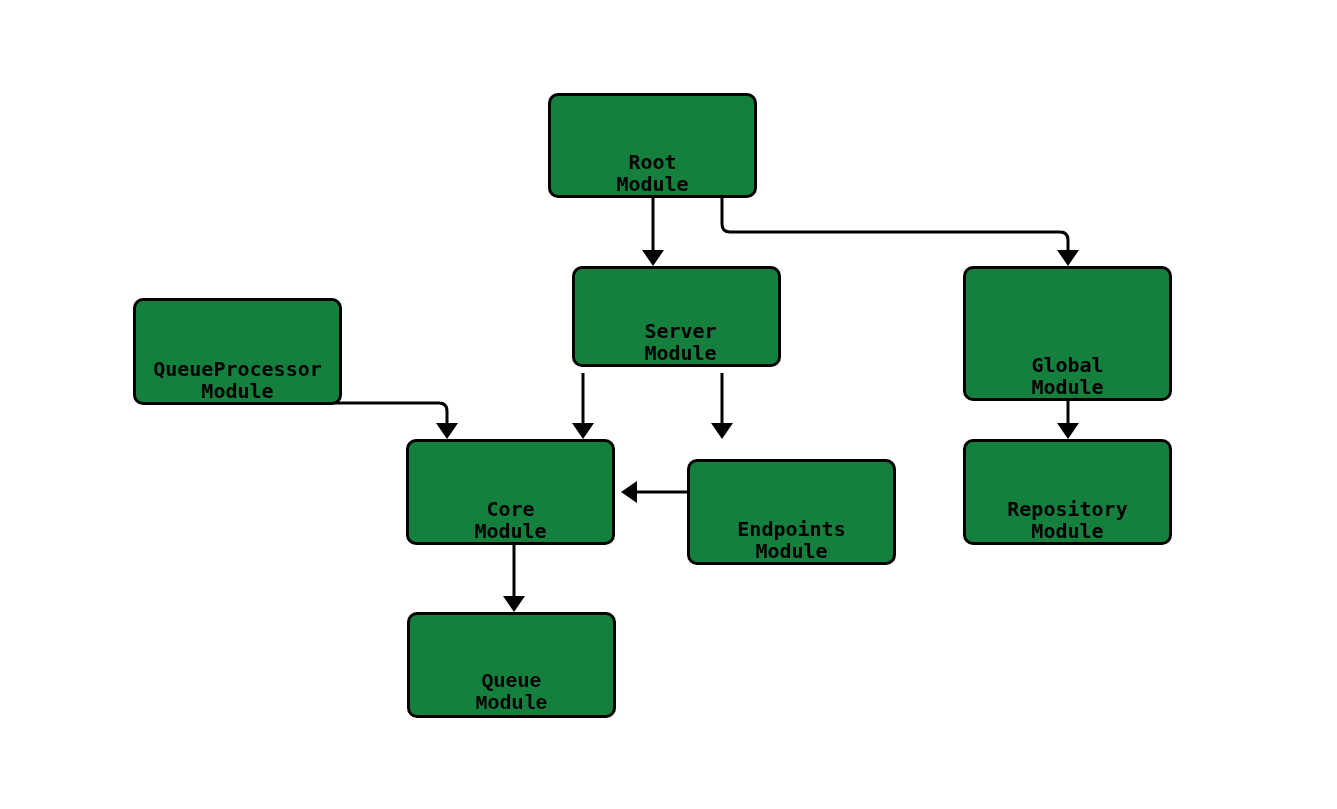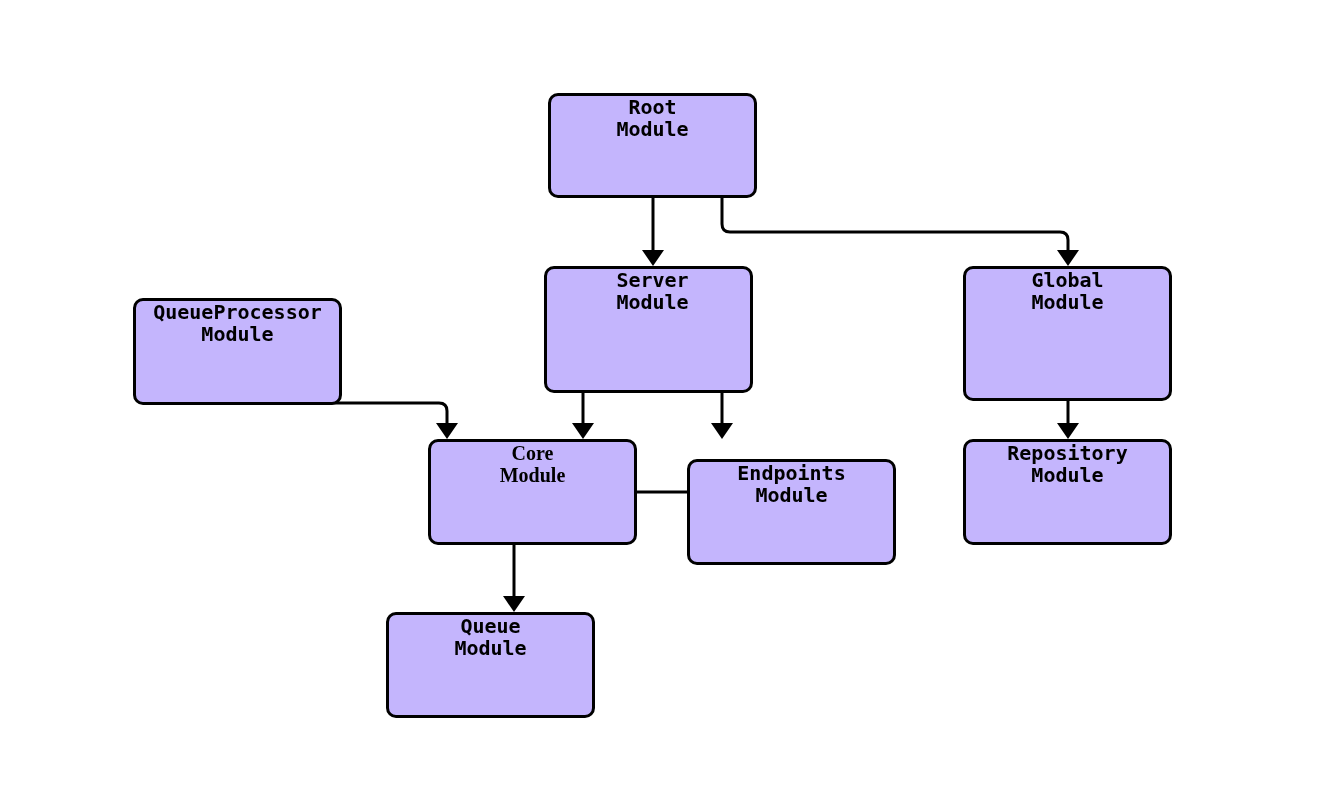--- a/index.html
+++ b/index.html
@@ -31,41 +31,41 @@
     fill: #000000;
     stroke: none;
   }
   .node {
     position: absolute;
     width: 209px;
     height: 106px;
     box-sizing: border-box;
     border: 3px solid #000000;
     border-radius: 10px;
-    background: #c4b5fd;
+    background: #15803d;
     display: flex;
-    align-items: flex-start;
+    align-items: flex-end;
     justify-content: center;
   }
   .node-label {
     font-weight: bold;
     font-size: 20px;
     line-height: 22px;
     color: #000000;
     text-align: center;
     white-space: pre-line;
   }
   .n-root          { left: 548px; top: 93px;  height: 105px; }
   .n-queueprocessor{ left: 133px; top: 266px; height: 107px; margin-top: 32px; }
-  .n-server        { left: 544px; top: 266px; height: 127px; padding-left: 8px; }
+  .n-server        { left: 572px; top: 266px; height: 101px; padding-left: 8px; }
   .n-global        { left: 963px; top: 266px; height: 135px; }
-  .n-core          { left: 428px; top: 439px; font-family: Liberation Serif, serif; }
+  .n-core          { left: 406px; top: 439px; }
   .n-endpoints     { left: 687px; top: 439px; margin-top: 20px; }
   .n-repository    { left: 963px; top: 439px; }
-  .n-queue         { left: 386px; top: 612px; }
+  .n-queue         { left: 407px; top: 612px; font-family: Liberation Mono, monospace; }
 </style>
 </head>
 <body>
 
 <div class="canvas">
 
   <svg class="edges-layer" width="1337" height="809" viewBox="0 0 1337 809" xmlns="http://www.w3.org/2000/svg">
 
     <g>
       <path d="M653,198 L653,252"></path>

